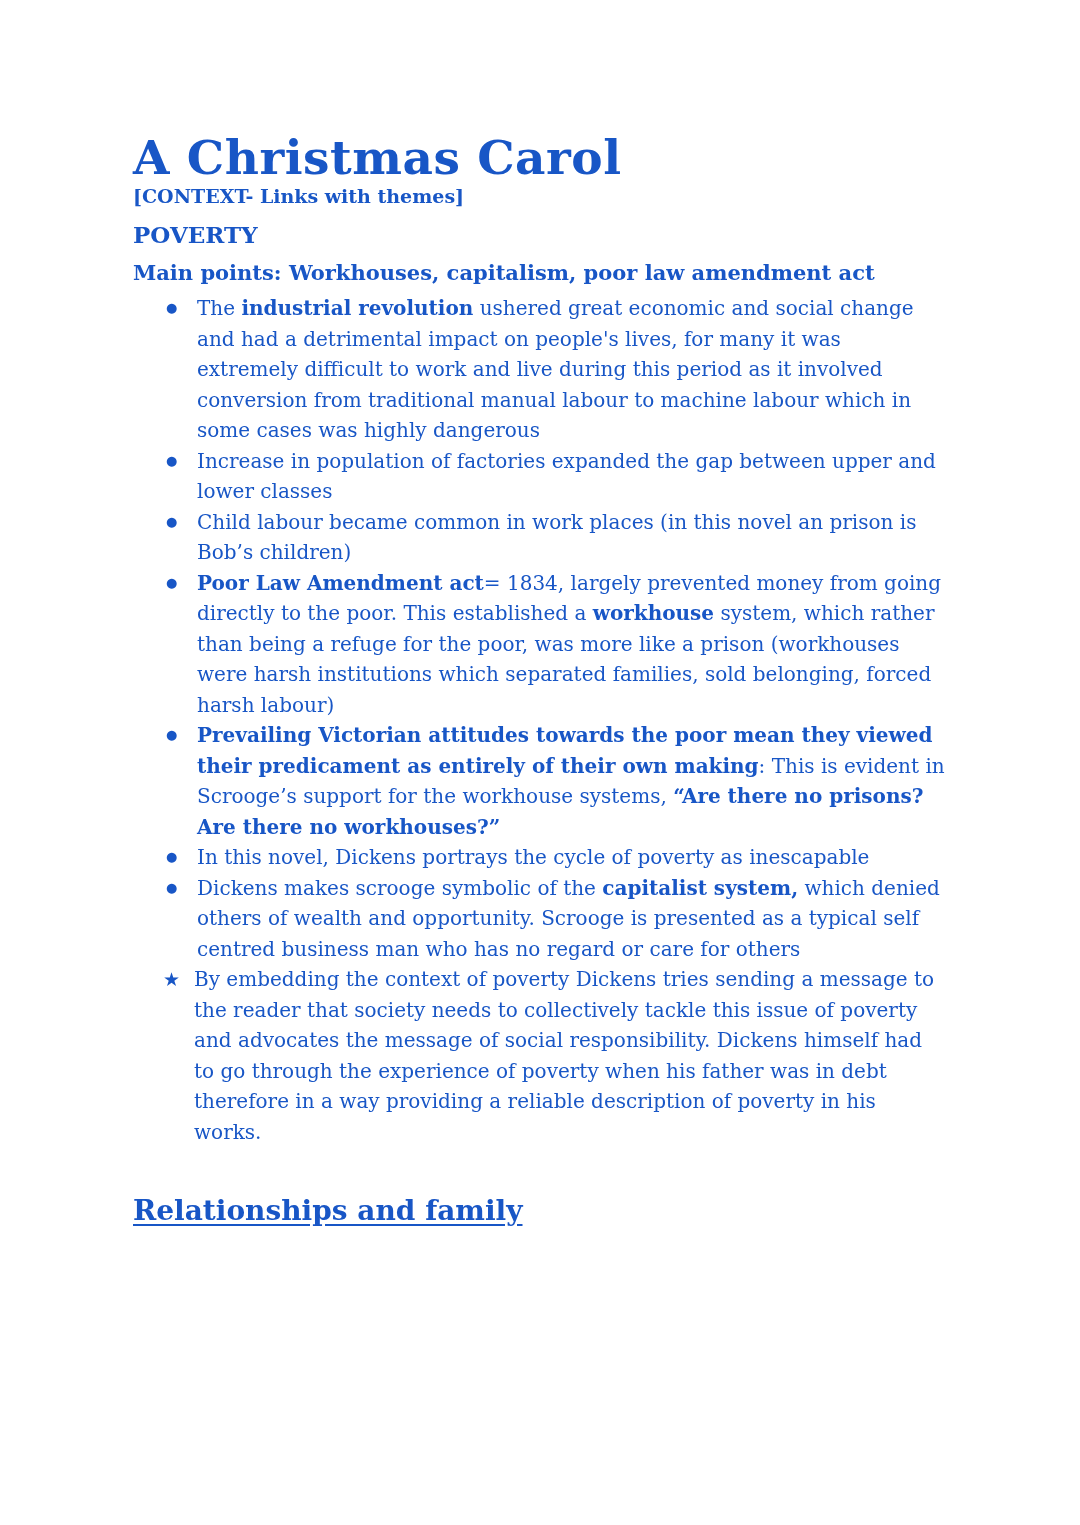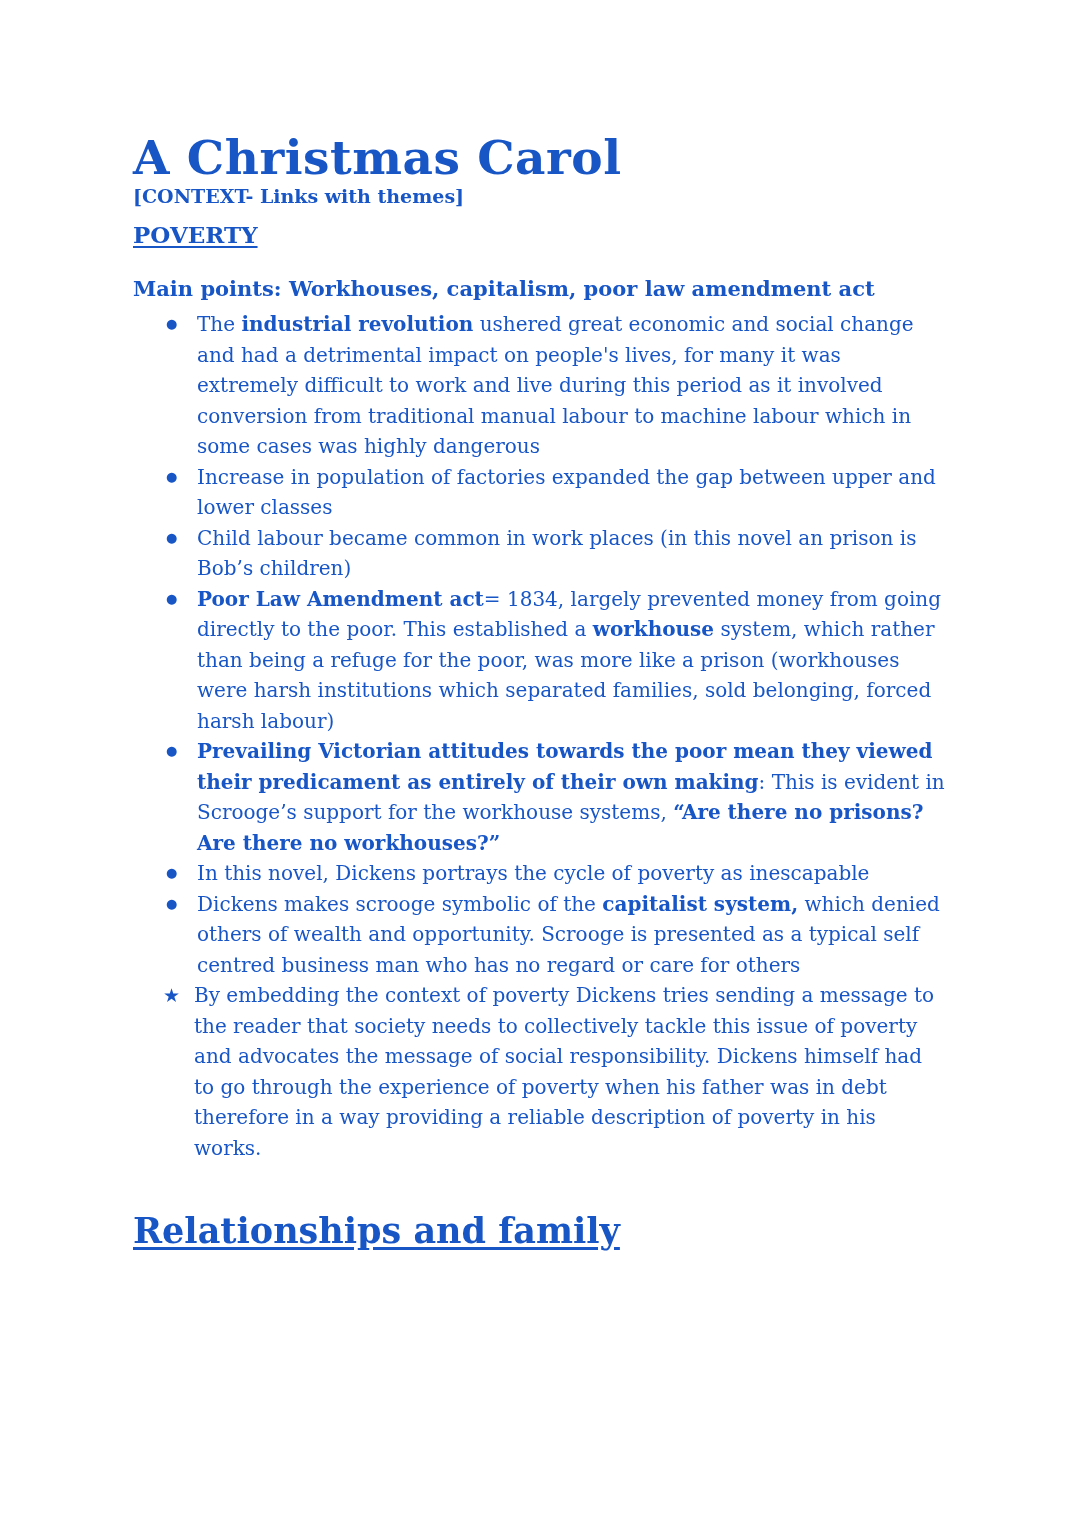--- a/index.html
+++ b/index.html
@@ -33,23 +33,22 @@
   h2.doc-subtitle {
     font-size: 19px;
     font-weight: 700;
     line-height: 1.2;
     margin-bottom: 13px;
   }
   h3.section-heading {
     font-size: 23px;
     font-weight: 700;
     line-height: 1.25;
-    text-decoration: underline;
     text-underline-offset: 3px;
-    margin-bottom: 24px;
+    margin-bottom: 8px;
   }
   p.main-points {
     font-size: 21px;
     font-weight: 700;
     line-height: 1.45;
     margin-bottom: 5px;
   }
   .bullets {
     font-size: 20px;
     line-height: 30.5px;
@@ -69,21 +68,21 @@
     font-size: 19px;
     line-height: 30.5px;
     margin-left: -3px;
   }
   .bullet-item .bullet-text {
     flex: 1;
     max-width: 750px;
   }
   .b { font-weight: 700; }
   h3.rel-heading {
-    font-size: 35px;
+    font-size: 28px;
     font-weight: 700;
     text-decoration: underline;
     text-underline-offset: 4px;
     margin-top: 47px;
     margin-bottom: 20px;
   }
   p.main-points-2 {
     font-size: 21px;
     font-weight: 700;
     line-height: 1.5;

